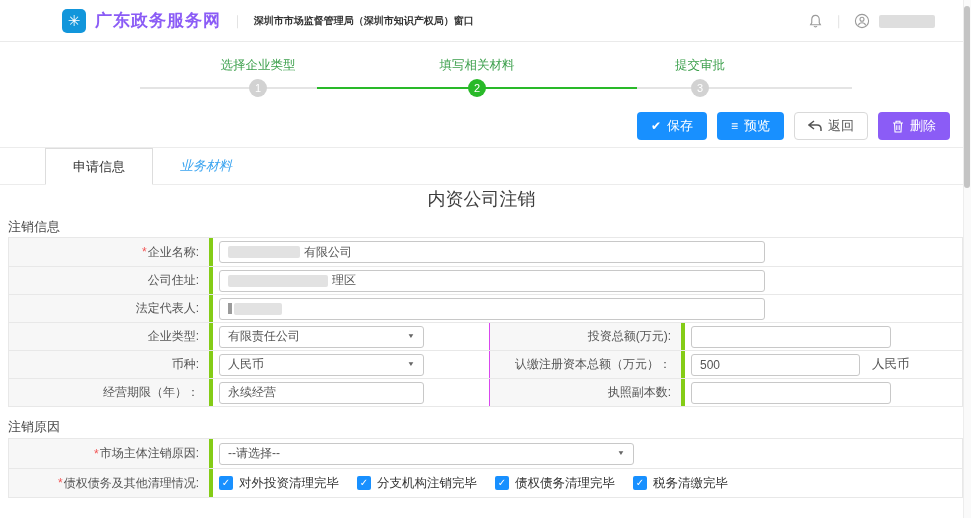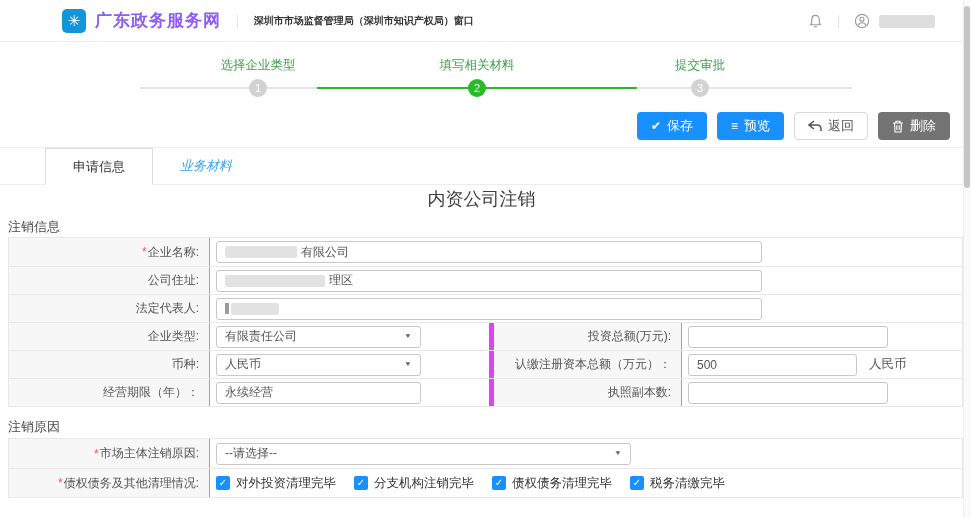--- a/index.html
+++ b/index.html
@@ -31,21 +31,21 @@
   .step-circle.active { background:#29b929; }
   .step-label { position:absolute; top:57px; width:140px; text-align:center; font-size:12.5px; color:#3da04d; }
 
   
   .toolbar { position:absolute; top:112px; right:21px; display:flex; gap:10px; }
   .btn { height:28px; padding:0 13px; border-radius:4px; font-size:13px; display:flex;
     align-items:center; gap:6px; border:1px solid transparent; cursor:pointer;
     background:#1890ff; color:#fff; font-family:inherit;}
   .btn .bicon { font-size:12px; line-height:1; display:flex; align-items:center;}
   .btn.plain { background:#fff; color:#555; border-color:#d9d9d9; }
-  .btn.danger { background:#737373; }
+  .btn.danger { background:#8b5cf6; }
   .hr1 { position:absolute; top:147px; left:0; width:963px; height:1px; background:#ececec; }
 
   
   .tabbar { position:absolute; top:148px; left:0; width:963px; height:37px;
     border-bottom:1px solid #ececec; display:flex; padding-left:45px; }
   .tab { display:flex; align-items:center; padding:0 27px; font-size:13px; cursor:pointer; }
   .tab.active { height:37px; background:#fff; border:1px solid #ddd; border-bottom:1px solid #fff;
     color:#333; z-index:2;text-align:right; }
   .tab.inactive { color:#3aa4f0;font-style:italic; }
 
@@ -56,23 +56,23 @@
   .sec1 { top:218px; } .sec2 { top:418px; }
 
   
   .ftable { position:absolute; left:8px; width:955px; border:1px solid #e8e8e8; background:#fff; }
   .t1 { top:237px; } .t2 { top:438px; }
   .trow { display:flex; height:28px; border-top:1px solid #e8e8e8; }
   .t2 .trow { height:29px; }
   .trow:first-child { border-top:none; }
   .cl { width:200px; background:#f7f7f7; display:flex; align-items:center; justify-content:flex-end;
     padding-right:10px; font-size:12px; color:#555; flex:none; }
-  .cl.l2 { width:192px; border-left:5px solid #d946ef; }
+  .cl.l2 { width:192px; border-left:1px solid #d946ef; }
   .cf { flex:1 1 auto; background:#fff; display:flex; align-items:center; padding-left:6px;
-    border-left:1px solid #84cc16; }
+    border-left:4px solid #84cc16; }
   .cf.w1 { flex:0 0 280px; }
   .req { color:#f25555; margin-right:1px; font-size:12px; }
   .inp { height:22px; border:1px solid #c8c8c8; border-radius:3px; background:#fff; font-size:12px;
     color:#555; display:flex; align-items:center; padding:0 8px; cursor:text; }
   .inp.long { width:546px; }
   .inp.sel { width:205px; justify-content:space-between; cursor:pointer; }
   .inp.sel-wide { width:415px; justify-content:space-between; cursor:pointer; }
   .inp.short { width:200px; }
   .inp.cap { width:169px; }
   .caret { font-size:8px; color:#666; transform:scaleY(0.8); }

